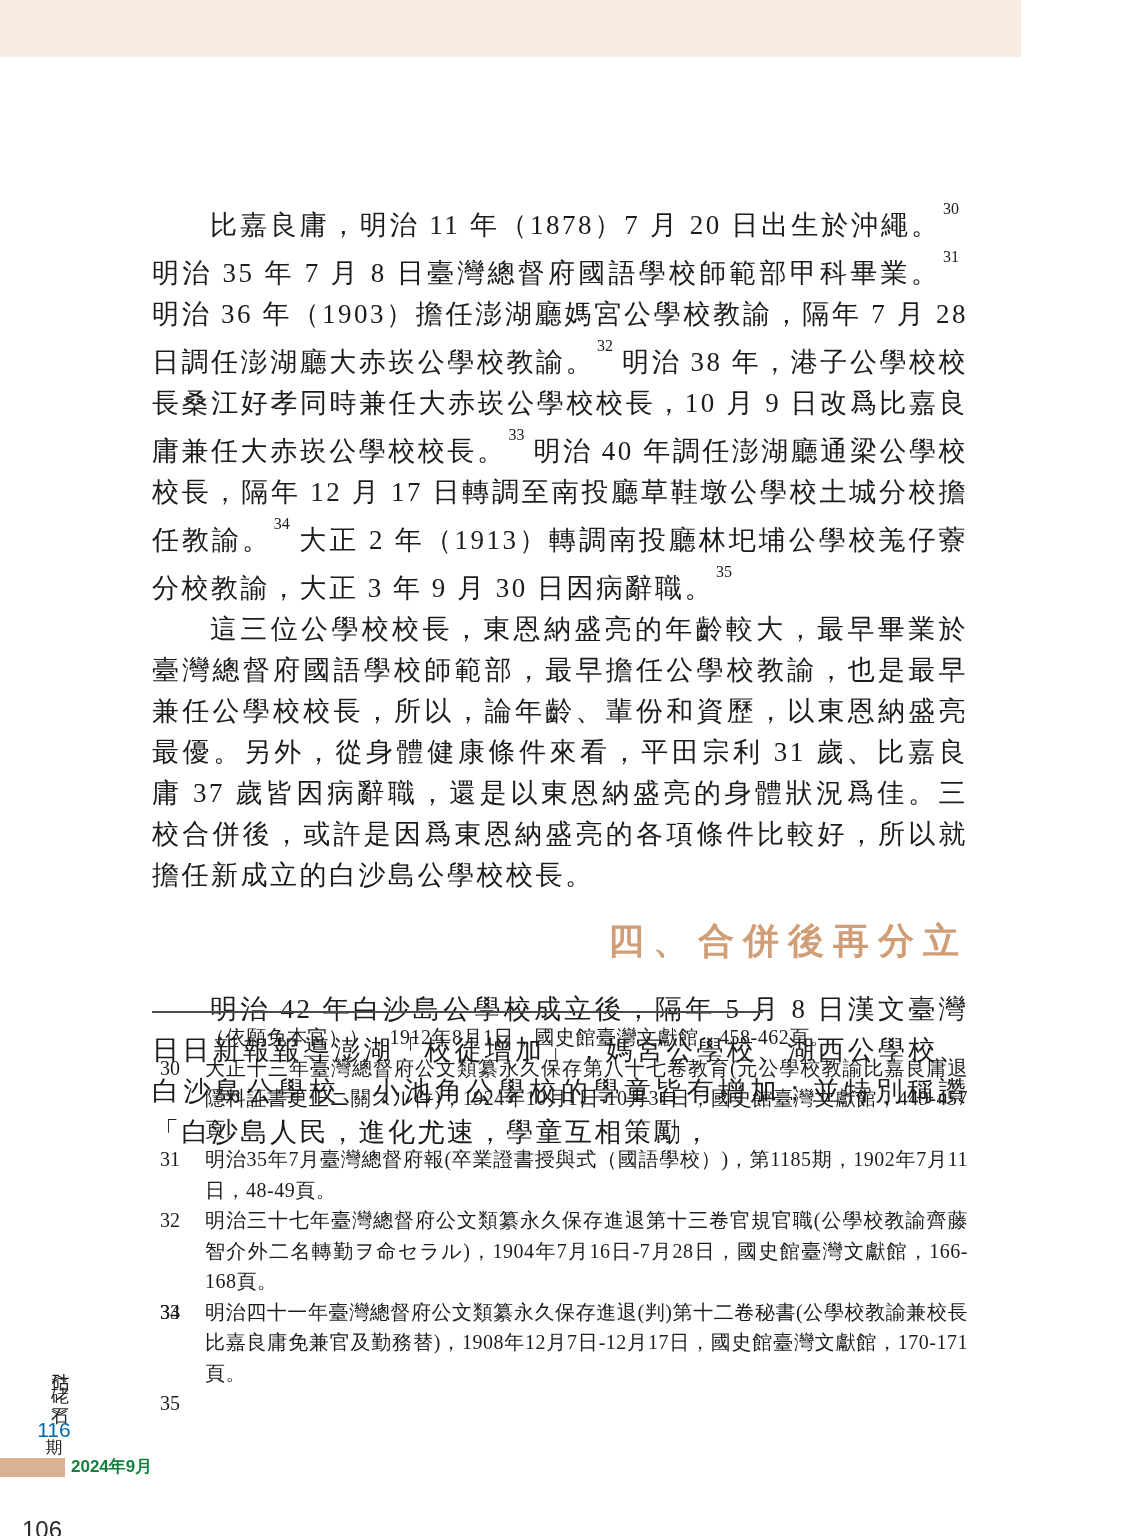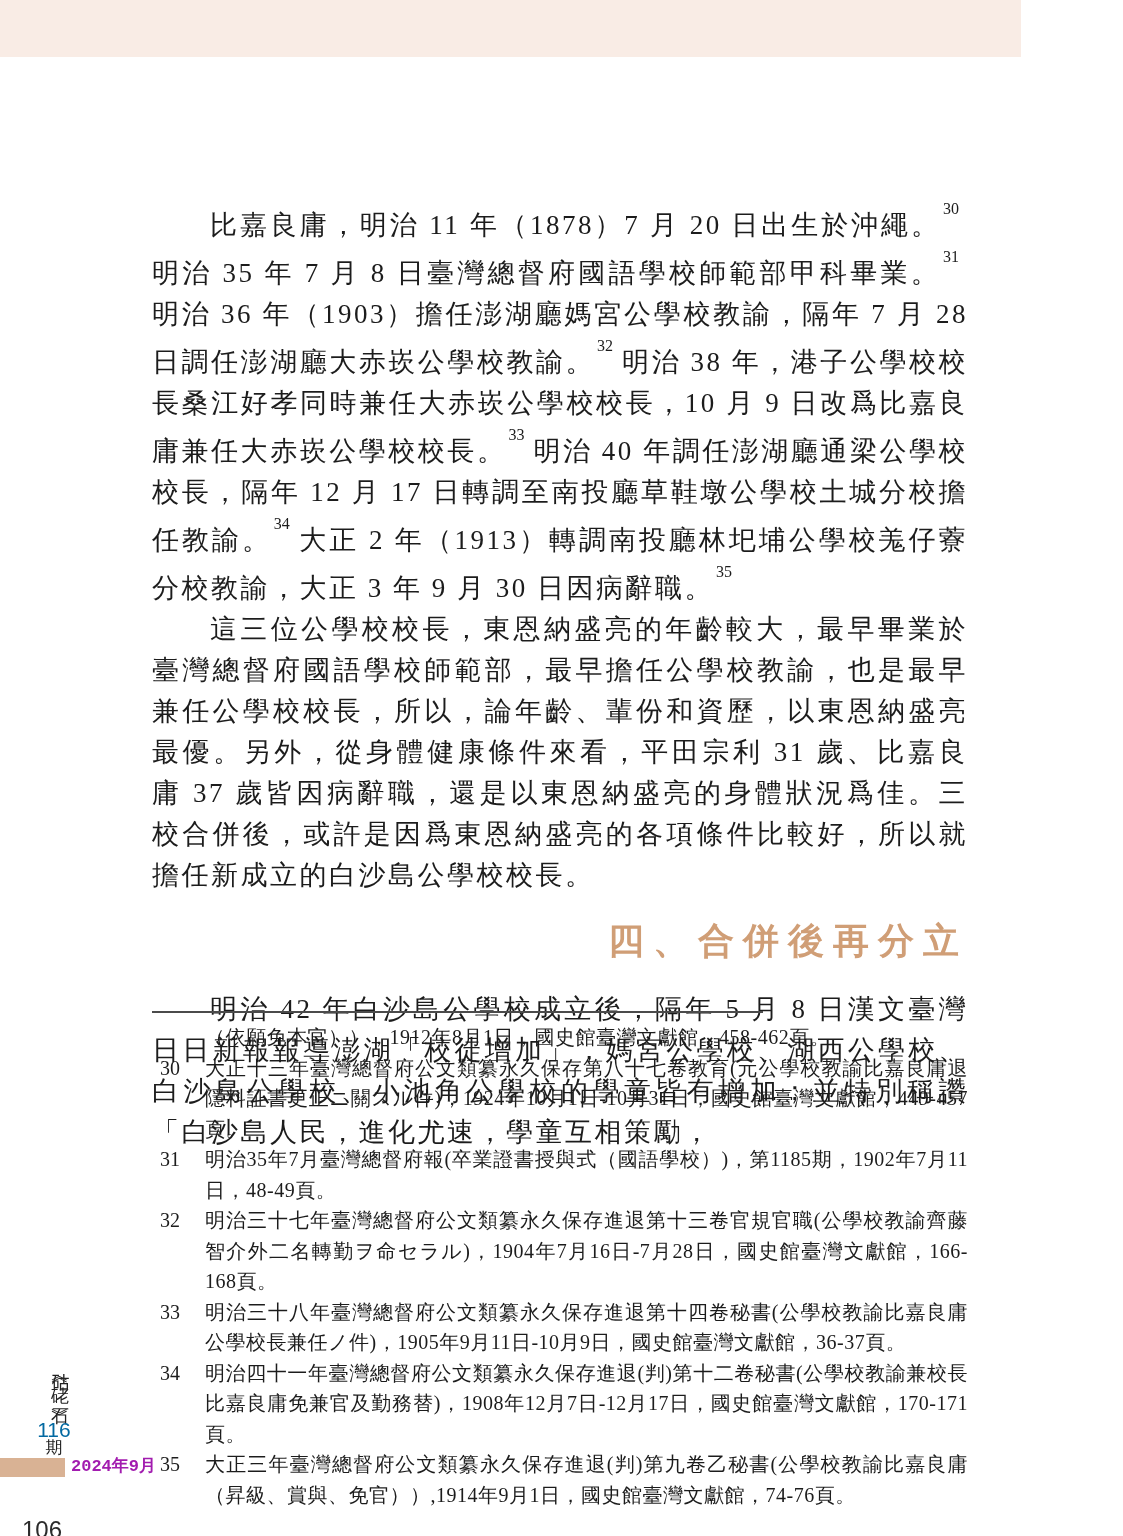--- a/index.html
+++ b/index.html
@@ -27,22 +27,22 @@
                  display:flex;justify-content:center;}
   .issue-number{position:absolute;left:26px;top:1418px;width:56px;text-align:center;
                 font-size:21px;color:#0369a1;font-family:"Liberation Sans","DejaVu Sans",sans-serif;}
   .issue-unit{position:absolute;left:26px;top:1436px;width:56px;text-align:center;
               font-size:17px;color:#222;}
   .page-bar{position:absolute;left:0;top:1458px;width:65px;height:19px;background:#d9b294;}
   .page-number{position:absolute;left:0;top:1518px;width:62px;text-align:right;
                font-size:24px;line-height:24px;color:#2b2b2b;
                font-family:"Liberation Sans","DejaVu Sans",sans-serif;}
   .page-date{position:absolute;left:71px;top:1457px;font-size:17px;line-height:19px;
-             font-weight:bold;color:#a21caf;
-             font-family:Liberation Mono, monospace;}
+             font-weight:bold;color:#15803d;
+             font-family:Liberation Sans, sans-serif;}
 </style>
 </head>
 <body>
 
 <div id="page">
 
   <div class="top-band"></div>
 
   <div class="content">
     <p class="body-para"><span>比嘉良庸，明治 11 年（1878）7 月 20 日出生於沖繩。</span><sup class="fnref">30</sup><span>明治 35 年 7 月 8 日臺灣總督府國語學校師範部甲科畢業。</span><sup class="fnref">31</sup><span>明治 36 年（1903）擔任澎湖廳媽宮公學校教諭，隔年 7 月 28 日調任澎湖廳大赤崁公學校教諭。</span><sup class="fnref">32</sup><span>明治 38 年，港子公學校校長桑江好孝同時兼任大赤崁公學校校長，10 月 9 日改爲比嘉良庸兼任大赤崁公學校校長。</span><sup class="fnref">33</sup><span>明治 40 年調任澎湖廳通梁公學校校長，隔年 12 月 17 日轉調至南投廳草鞋墩公學校土城分校擔任教諭。</span><sup class="fnref">34</sup><span>大正 2 年（1913）轉調南投廳林圯埔公學校羗仔藔分校教諭，大正 3 年 9 月 30 日因病辭職。</span><sup class="fnref">35</sup></p>
@@ -63,27 +63,27 @@
     <div class="fn">
       <span class="fn-num">30</span><span class="fn-text">大正十三年臺灣總督府公文類纂永久保存第八十七卷教育(元公學校教諭比嘉良庸退隱料証書更正ニ關スル件)，1924年10月1日-10月31日，國史館臺灣文獻館，449-457頁。</span>
     </div>
     <div class="fn">
       <span class="fn-num">31</span><span class="fn-text">明治35年7月臺灣總督府報(卒業證書授與式（國語學校）)，第1185期，1902年7月11日，48-49頁。</span>
     </div>
     <div class="fn">
       <span class="fn-num">32</span><span class="fn-text">明治三十七年臺灣總督府公文類纂永久保存進退第十三卷官規官職(公學校教諭齊藤智介外二名轉勤ヲ命セラル)，1904年7月16日-7月28日，國史館臺灣文獻館，166-168頁。</span>
     </div>
     <div class="fn">
-      <span class="fn-num">33</span><span class="fn-text">明治三十八年臺灣總督府公文類纂永久保存進退第十四卷秘書(公學校教諭比嘉良庸公學校長兼任ノ件)，1905年9月11日-10月9日，國史館臺灣文獻館，36-37頁。</span>
+      <span class="fn-num">33</span>
     </div>
     <div class="fn">
       <span class="fn-num">34</span><span class="fn-text">明治四十一年臺灣總督府公文類纂永久保存進退(判)第十二卷秘書(公學校教諭兼校長比嘉良庸免兼官及勤務替)，1908年12月7日-12月17日，國史館臺灣文獻館，170-171頁。</span>
     </div>
     <div class="fn">
-      <span class="fn-num">35</span><span class="fn-text">大正三年臺灣總督府公文類纂永久保存進退(判)第九卷乙秘書(公學校教諭比嘉良庸（昇級、賞與、免官））,1914年9月1日，國史館臺灣文獻館，74-76頁。</span>
+      <span class="fn-num">35</span>
     </div>
   </div>
 
   <div class="journal-title">《硓𥑮石》</div>
   <div class="issue-number">116</div>
   <div class="issue-unit">期</div>
   <div class="page-bar"></div>
   <div class="page-number">106</div>
   <div class="page-date">2024年9月</div>
 

